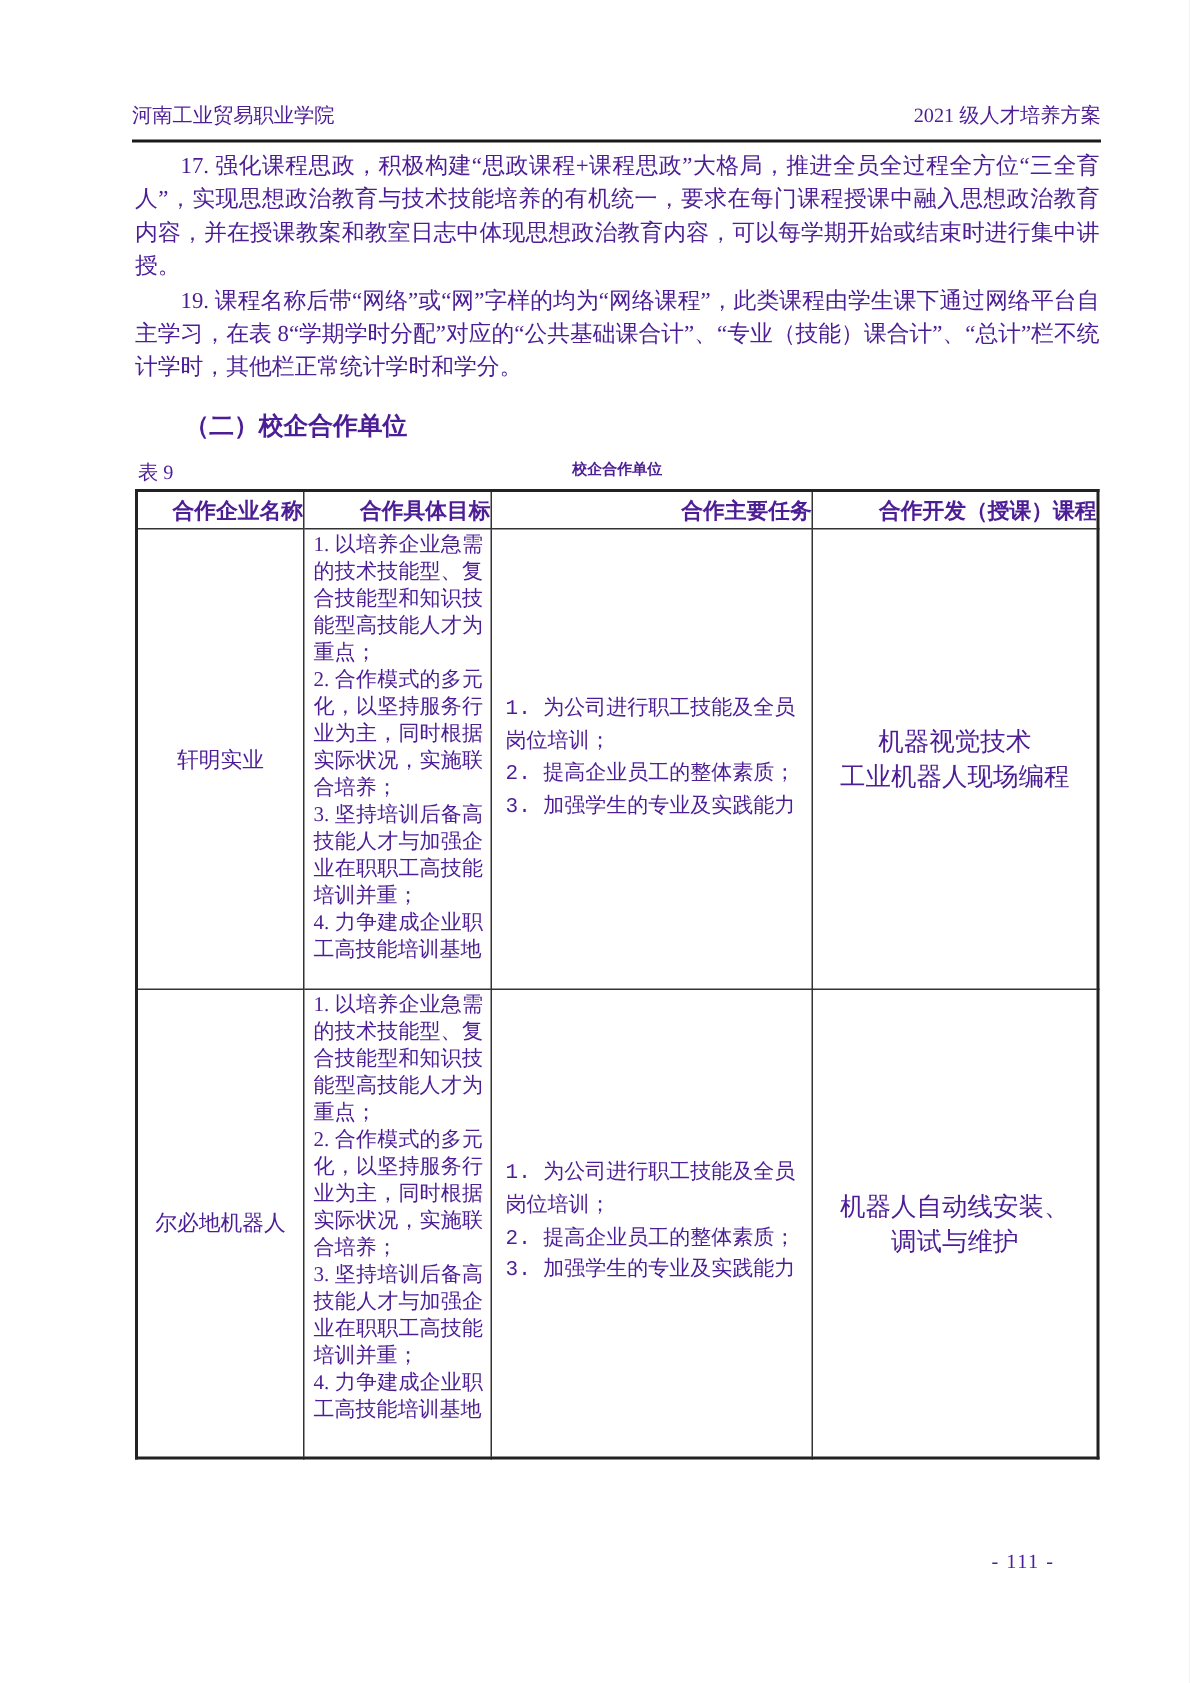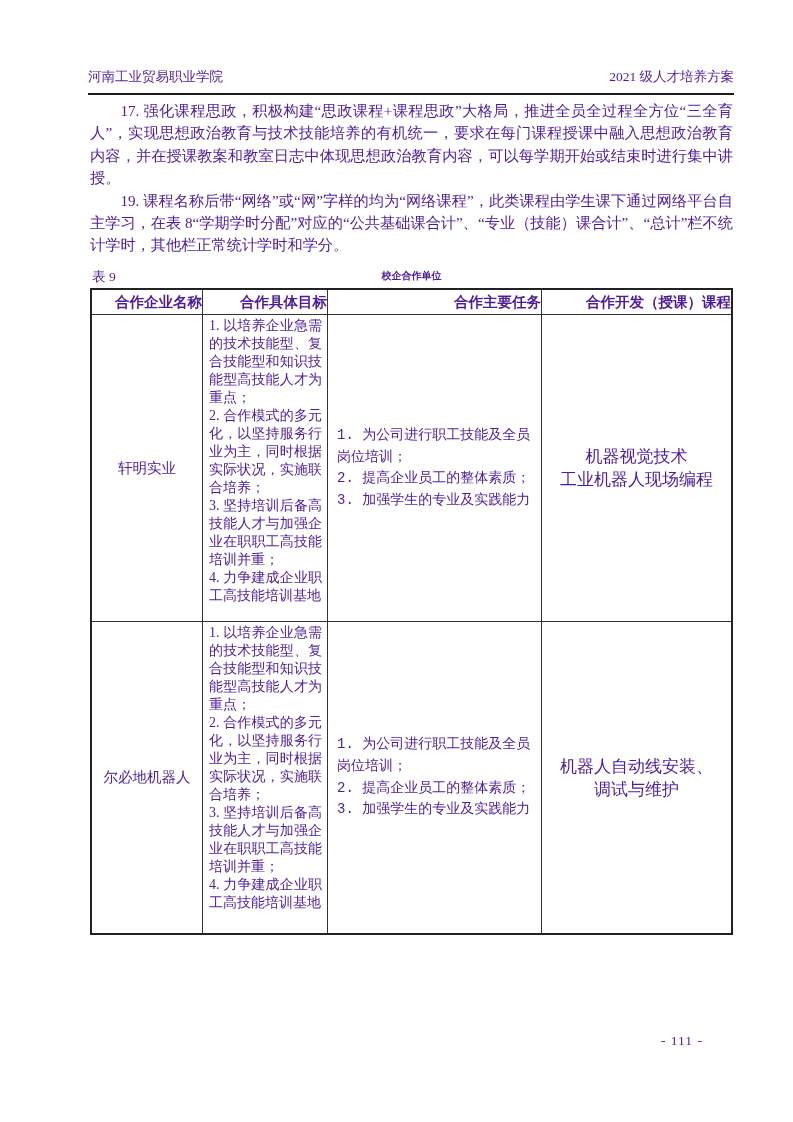--- a/index.html
+++ b/index.html
@@ -139,20 +139,21 @@
 
   <div class="hdr">
     <span>河南工业贸易职业学院</span>
     <span>2021 级人才培养方案</span>
   </div>
 
   <div class="content">
     <p class="body-p">17. 强化课程思政，积极构建“思政课程+课程思政”大格局，推进全员全过程全方位“三全育人”，实现思想政治教育与技术技能培养的有机统一，要求在每门课程授课中融入思想政治教育内容，并在授课教案和教室日志中体现思想政治教育内容，可以每学期开始或结束时进行集中讲授。</p>
     <p class="body-p">19. 课程名称后带“网络”或“网”字样的均为“网络课程”，此类课程由学生课下通过网络平台自主学习，在表 8“学期学时分配”对应的“公共基础课合计”、“专业（技能）课合计”、“总计”栏不统计学时，其他栏正常统计学时和学分。</p>
 
+    <h3 class="sec-heading">（二）校企合作单位</h3>
 
     <div class="caption-row">
       <span class="tbl-label">表 9</span>
       <span class="tbl-caption">校企合作单位</span>
     </div>
 
     <table class="coop-table">
       <colgroup>
         <col style="width:17.4%">
         <col style="width:19.5%">

